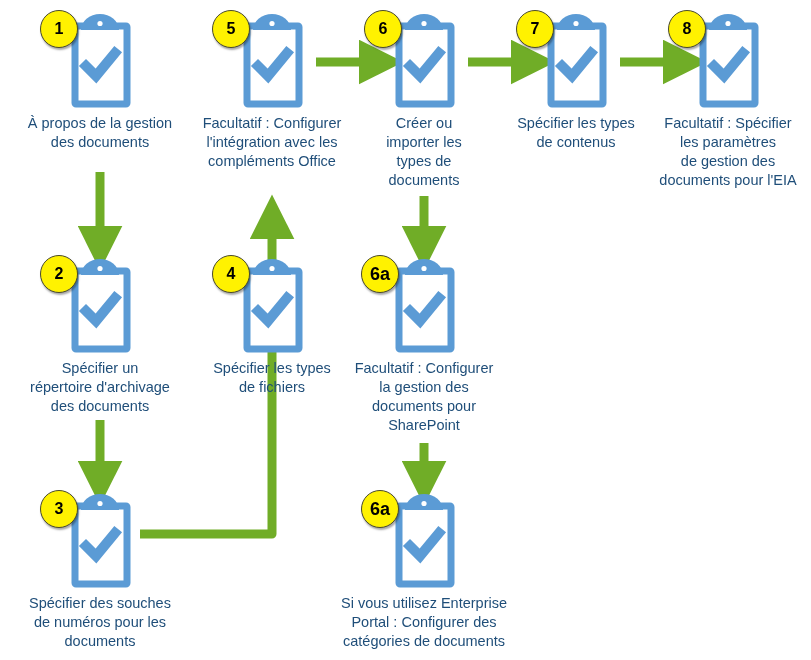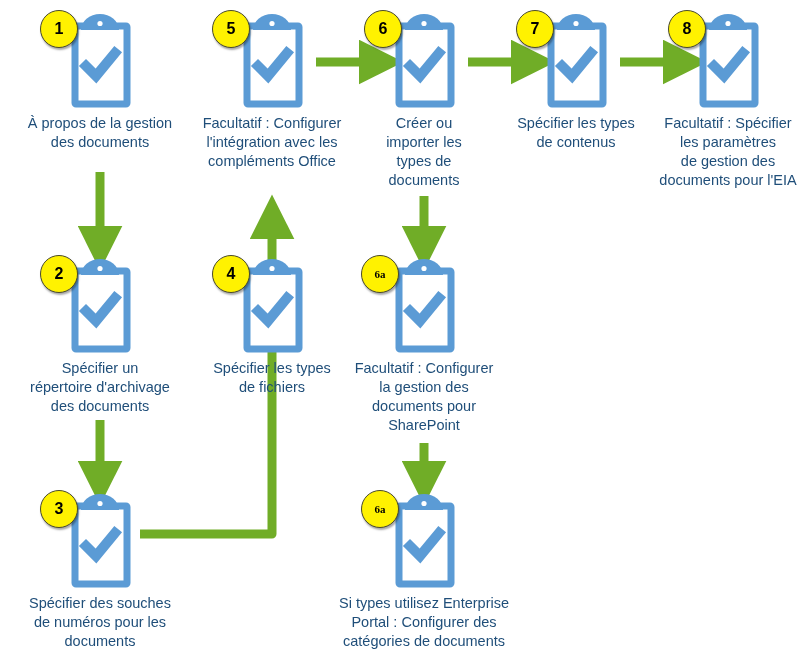--- a/index.html
+++ b/index.html
@@ -50,22 +50,21 @@
     color: #000000;
     font-size: 16px;
     font-weight: bold;
     line-height: 36px;
     text-align: center;
     box-sizing: border-box;
     font-family: "Liberation Sans", sans-serif;
   }
   .badge.wide {
     left: -63px;
-    font-size: 11px;
-    font-family: Liberation Serif, serif;
+    font-size: 18px;
   }
   .caption {
     position: absolute;
     top: 100px;
     text-align: center;
     color: #1F4E79;
     font-size: 14.5px;
     line-height: 19px;
     font-family: "Liberation Sans", sans-serif;
     white-space: pre-line;
@@ -279,18 +278,18 @@
         <rect x="12" y="12" width="52" height="78" rx="1" fill="#ffffff" stroke="#5B9BD5" stroke-width="7"></rect>
 
         <path d="M18,16 a19,16 0 0 1 38,0 z" fill="#5B9BD5"></path>
         <rect x="30" y="2" width="14" height="8" fill="#5B9BD5"></rect>
         <circle cx="37" cy="9.5" r="2.6" fill="#ffffff"></circle>
 
         <path d="M23,52 L33,62 L52,39" fill="none" stroke="#5B9BD5" stroke-width="10" stroke-linecap="square" stroke-linejoin="miter"></path>
       </svg>
     </div>
     <div class="badge wide">6a</div>
-    <div class="caption" style="left: -120px; width: 240px;">Si types utilisez Enterprise
+    <div class="caption" style="left: -120px; width: 240px;">Si vous utilisez Enterprise
 Portal : Configurer des
 catégories de documents</div>
   </div>
 </div>
 </div>
 
 </body></html>

